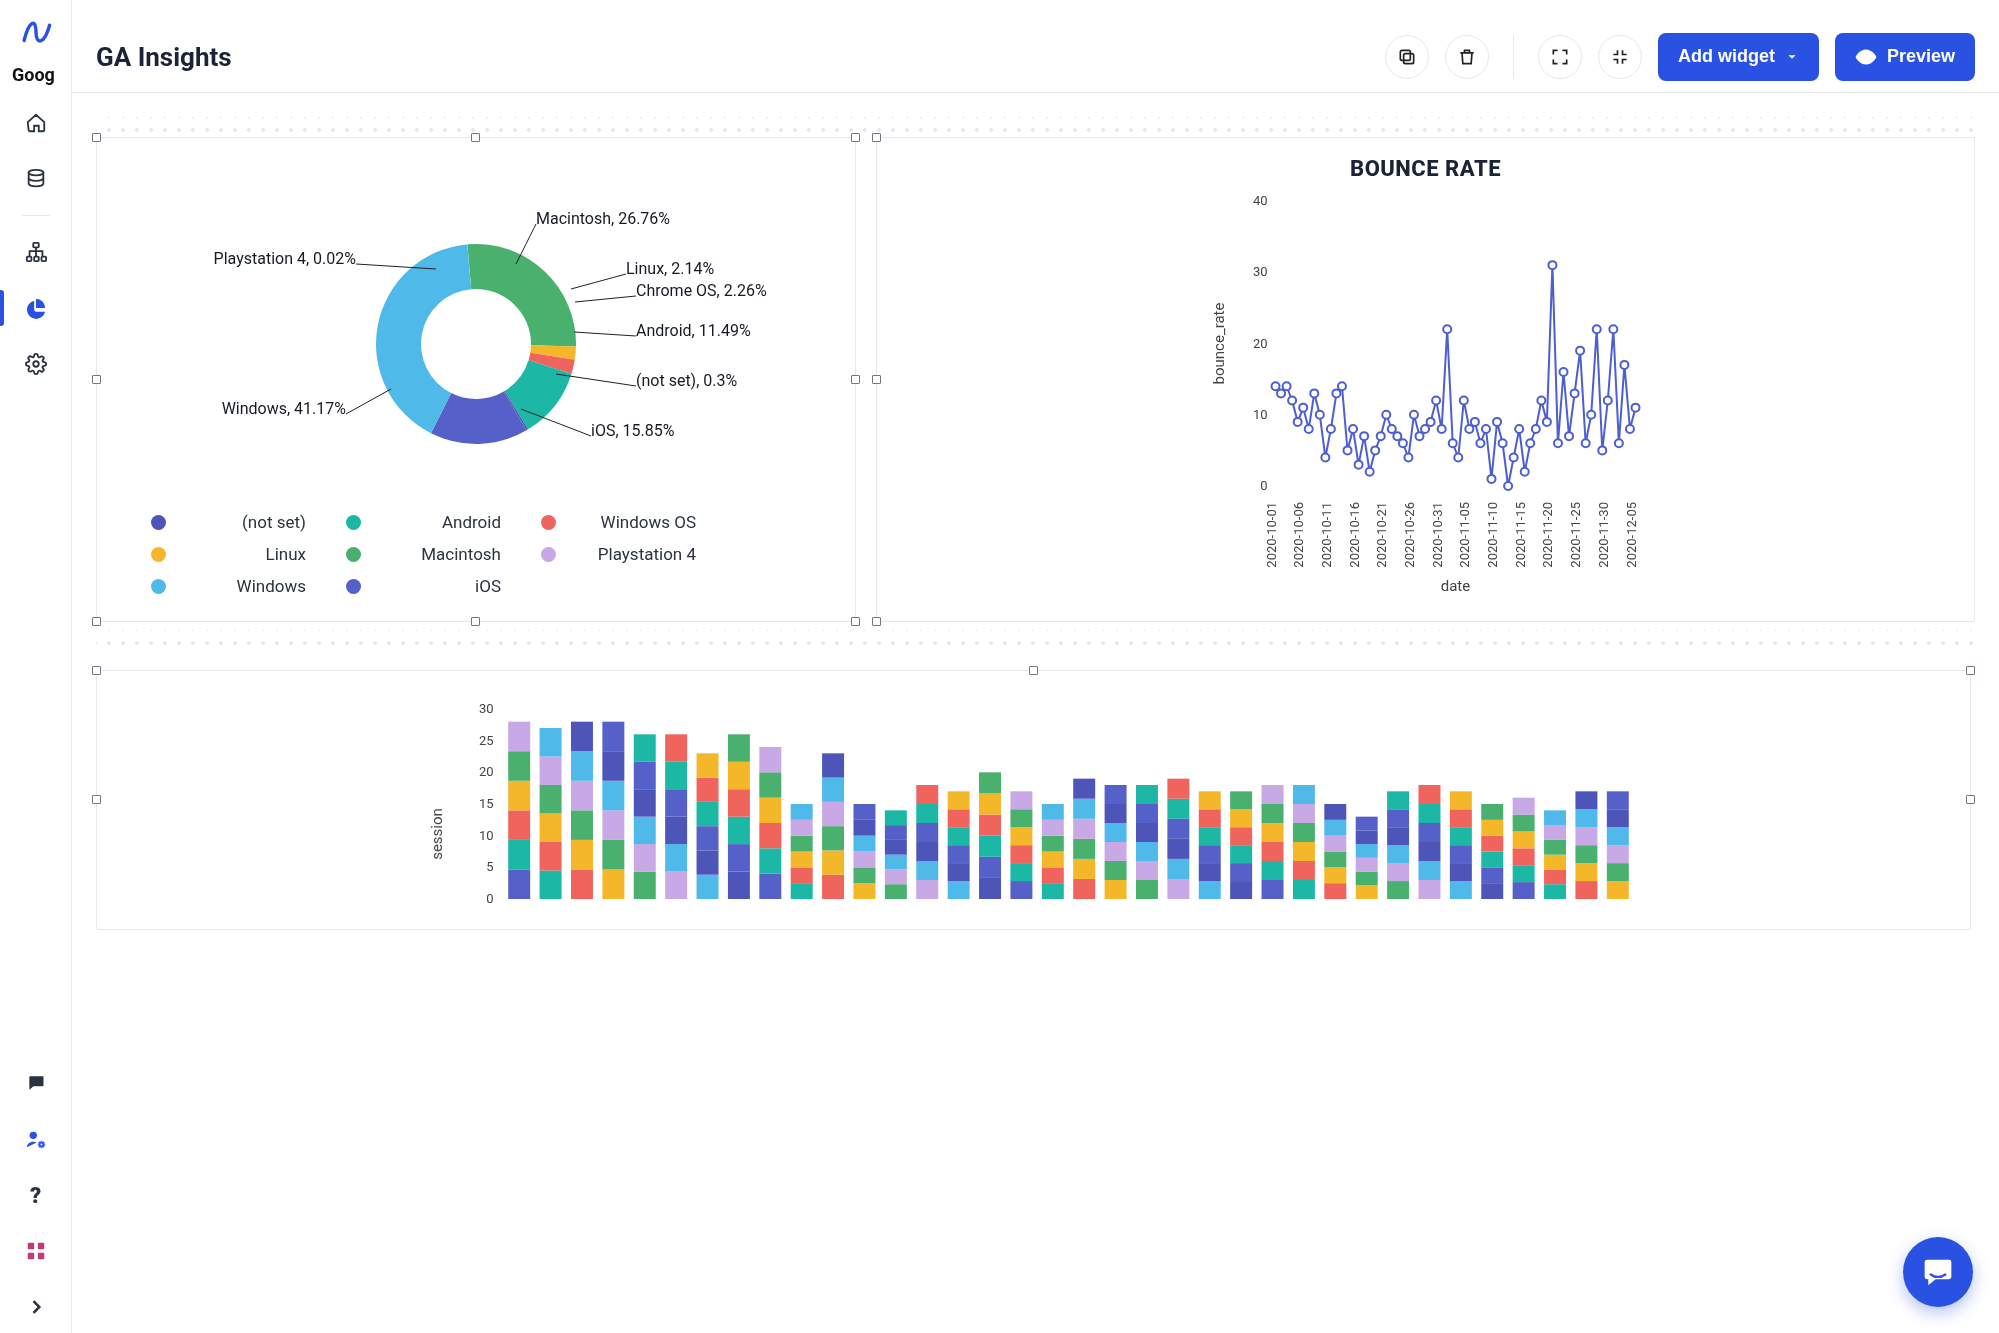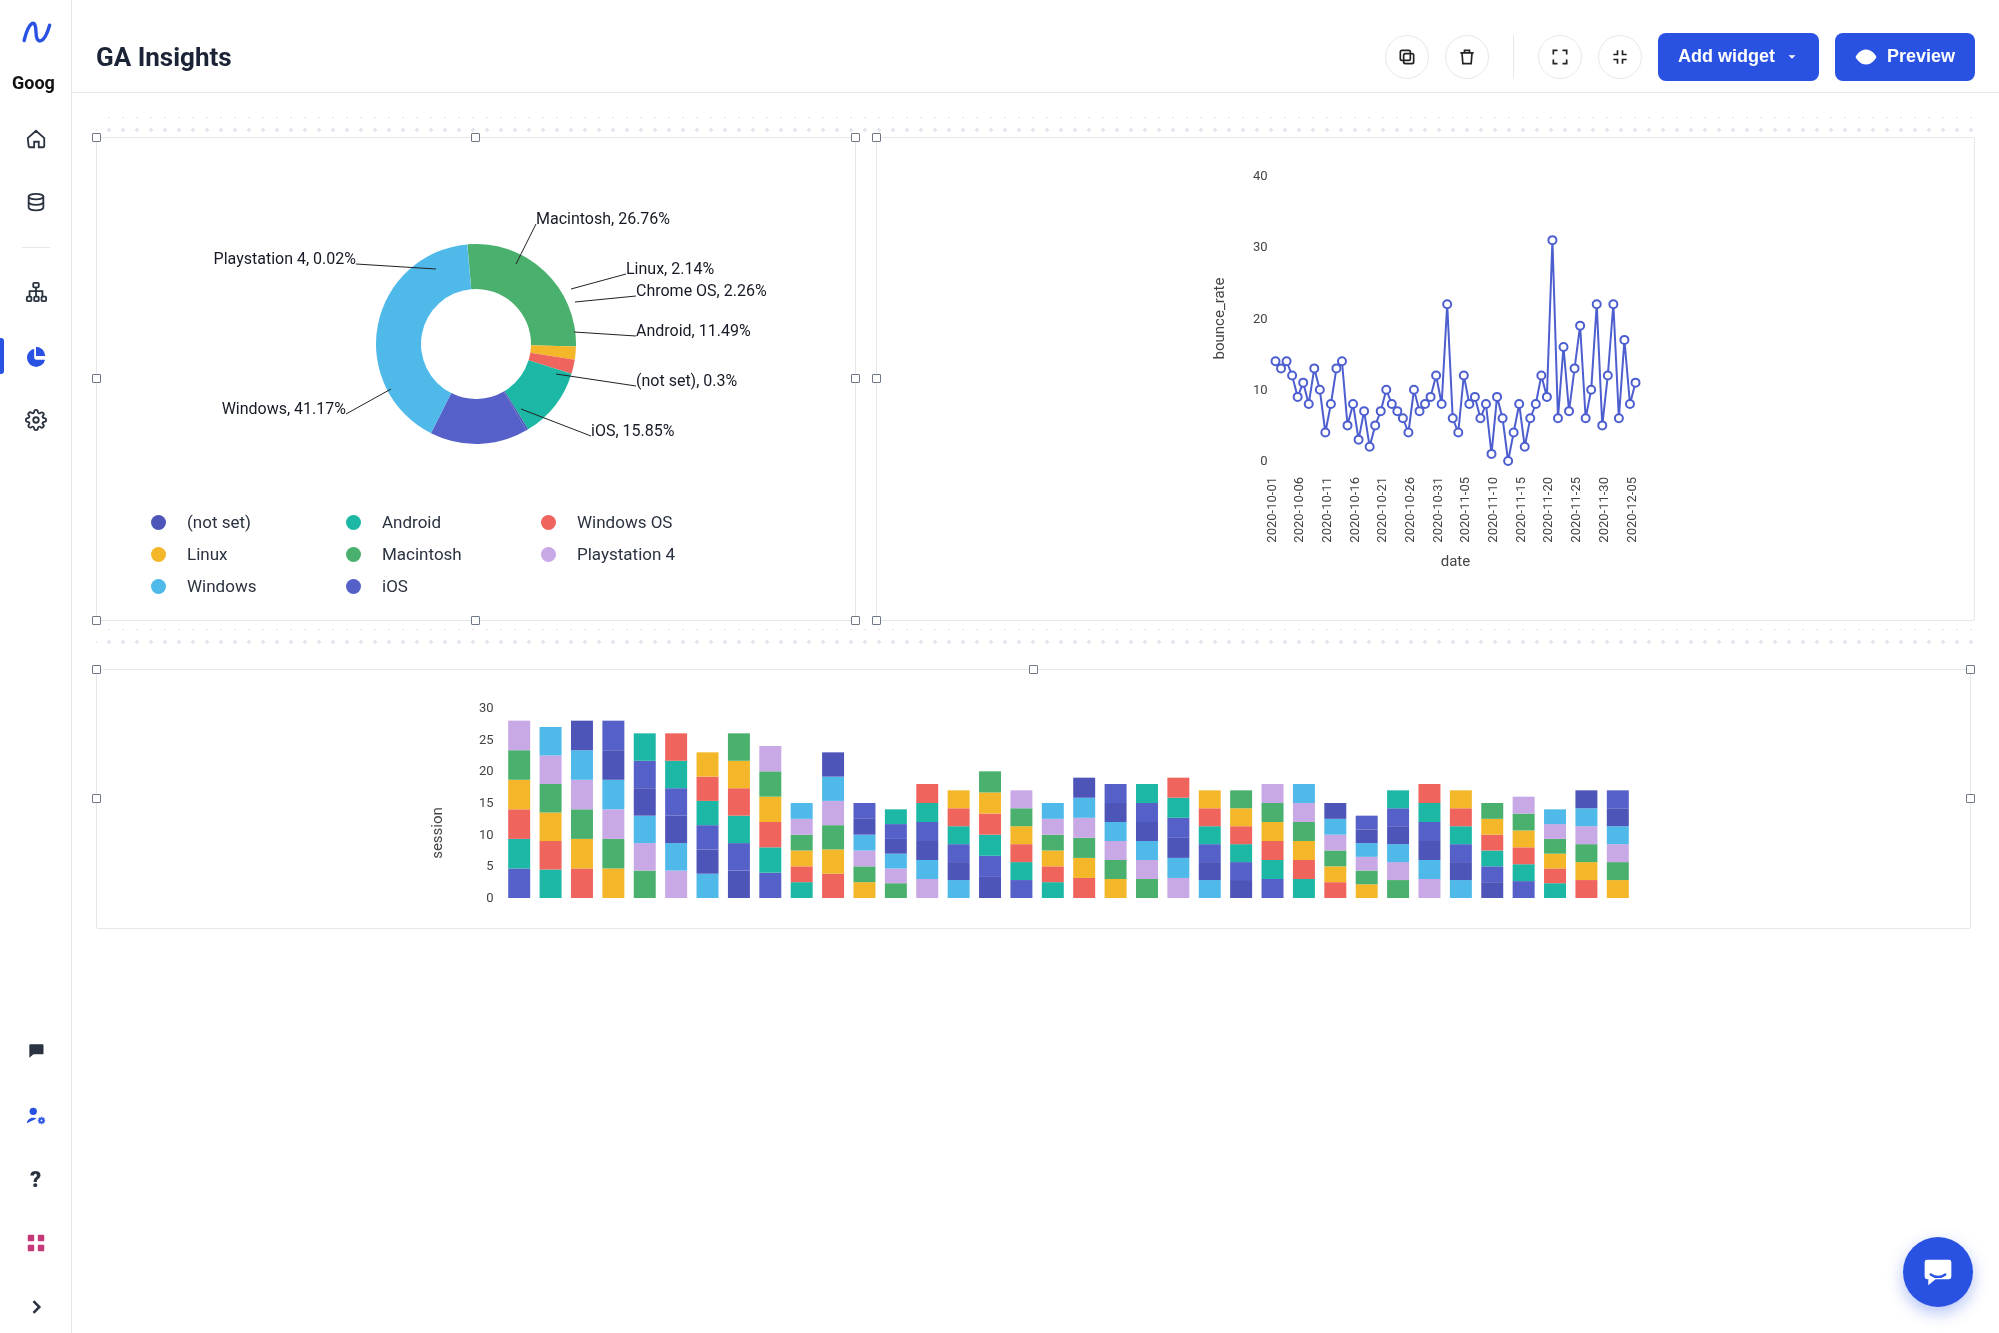--- a/index.html
+++ b/index.html
@@ -1,20 +1,20 @@
 <!DOCTYPE html>
 <html><head>
 <meta charset="utf-8">
 <style>
   * { box-sizing: border-box; margin: 0; padding: 0; }
   html, body { width: 100%; height: 100%; font-family: -apple-system, BlinkMacSystemFont, "Segoe UI", Roboto, Arial, sans-serif; background: #fff; color: #1b2337; }
   .app { display: flex; height: 100vh; }
   .sidebar {
     width: 72px; min-width: 72px; border-right: 1px solid #e6e8ec;
-    display: flex; flex-direction: column; align-items: center; padding-top: 12px; gap: 12px;
+    display: flex; flex-direction: column; align-items: center; padding-top: 12px; gap: 4px;
     background: #fff;
   }
   .logo { width: 40px; height: 40px; display:flex; align-items:center; justify-content:center; margin-bottom: 8px; }
   .logo svg { width: 34px; height: 34px; }
   .side-label { font-size: 18px; font-weight: 700; color:#111; align-self:flex-start; padding-left:12px; margin-bottom:8px; max-width:70px; overflow:hidden; white-space:nowrap; }
   .nav-item, .nav-item2 {
     width: 72px; height: 52px; display:flex; align-items:center; justify-content:center;
     color:#2b3340; cursor:pointer; position:relative;
   }
   .nav-item.active { color:#2952e3; }
@@ -54,21 +54,21 @@
 
   .pie-card { flex: 0 0 760px; width:760px; }
   .bounce-card { flex: 1 1 auto; min-width:420px; }
   .traffic-card { margin-top: 20px; }
 
   .donut-wrap { display:flex; align-items:center; justify-content:center; padding: 18px 0 10px; position:relative; }
   .donut-wrap svg { overflow: visible; }
   .donut-label { font-size: 16px; fill:#151a24; }
 
   .legend { display:flex; flex-wrap:wrap; gap: 12px 40px; padding: 8px 30px; font-size:17px; color:#2b3340; }
-  .legend-item { display:flex; align-items:center; gap:21px; width: 155px;}
+  .legend-item { display:flex; align-items:center; gap:21px; width: 155px; justify-content: space-between;}
   .swatch { width:15px; height:15px; border-radius:50%; }
 
   .axis-label { font-size: 15px; fill:#444; }
   .tick-text  { font-size: 13px; fill:#444; }
 
   .chat-bubble {
     position:fixed; right:26px; bottom:26px; width:70px; height:70px; border-radius:50%;
     background:#2952e3; display:flex; align-items:center; justify-content:center; cursor:pointer;
     box-shadow: 0 6px 16px rgba(41,82,227,0.35);
   }
@@ -272,20 +272,21 @@
                 <span class="swatch" style="background: rgb(85, 96, 201);"></span>
                 <span>iOS</span>
               </div>
             </div>
         </div>
 
         <div class="card bounce-card">
           <span class="handle h-tl"></span>
           <span class="handle h-bl"></span>
           <span class="handle h-lc"></span>
+          <div class="card-title">BOUNCE RATE</div>
           <svg id="bounce-svg" width="100%" height="420" viewBox="0 0 440 420">
               <text x="62" y="309" text-anchor="end" class="tick-text">0</text>
               <text x="62" y="237.75" text-anchor="end" class="tick-text">10</text>
               <text x="62" y="166.5" text-anchor="end" class="tick-text">20</text>
               <text x="62" y="95.25" text-anchor="end" class="tick-text">30</text>
               <text x="62" y="24" text-anchor="end" class="tick-text">40</text>
               <text x="18" y="162.5" text-anchor="middle" class="axis-label" transform="rotate(-90 18 162.5)">bounce_rate</text>
               <text x="70" y="321" text-anchor="end" class="tick-text" transform="rotate(-90 70 321)">2020-10-01</text>
               <text x="97.6923076923077" y="321" text-anchor="end" class="tick-text" transform="rotate(-90 97.6923076923077 321)">2020-10-06</text>
               <text x="125.38461538461539" y="321" text-anchor="end" class="tick-text" transform="rotate(-90 125.38461538461539 321)">2020-10-11</text>

